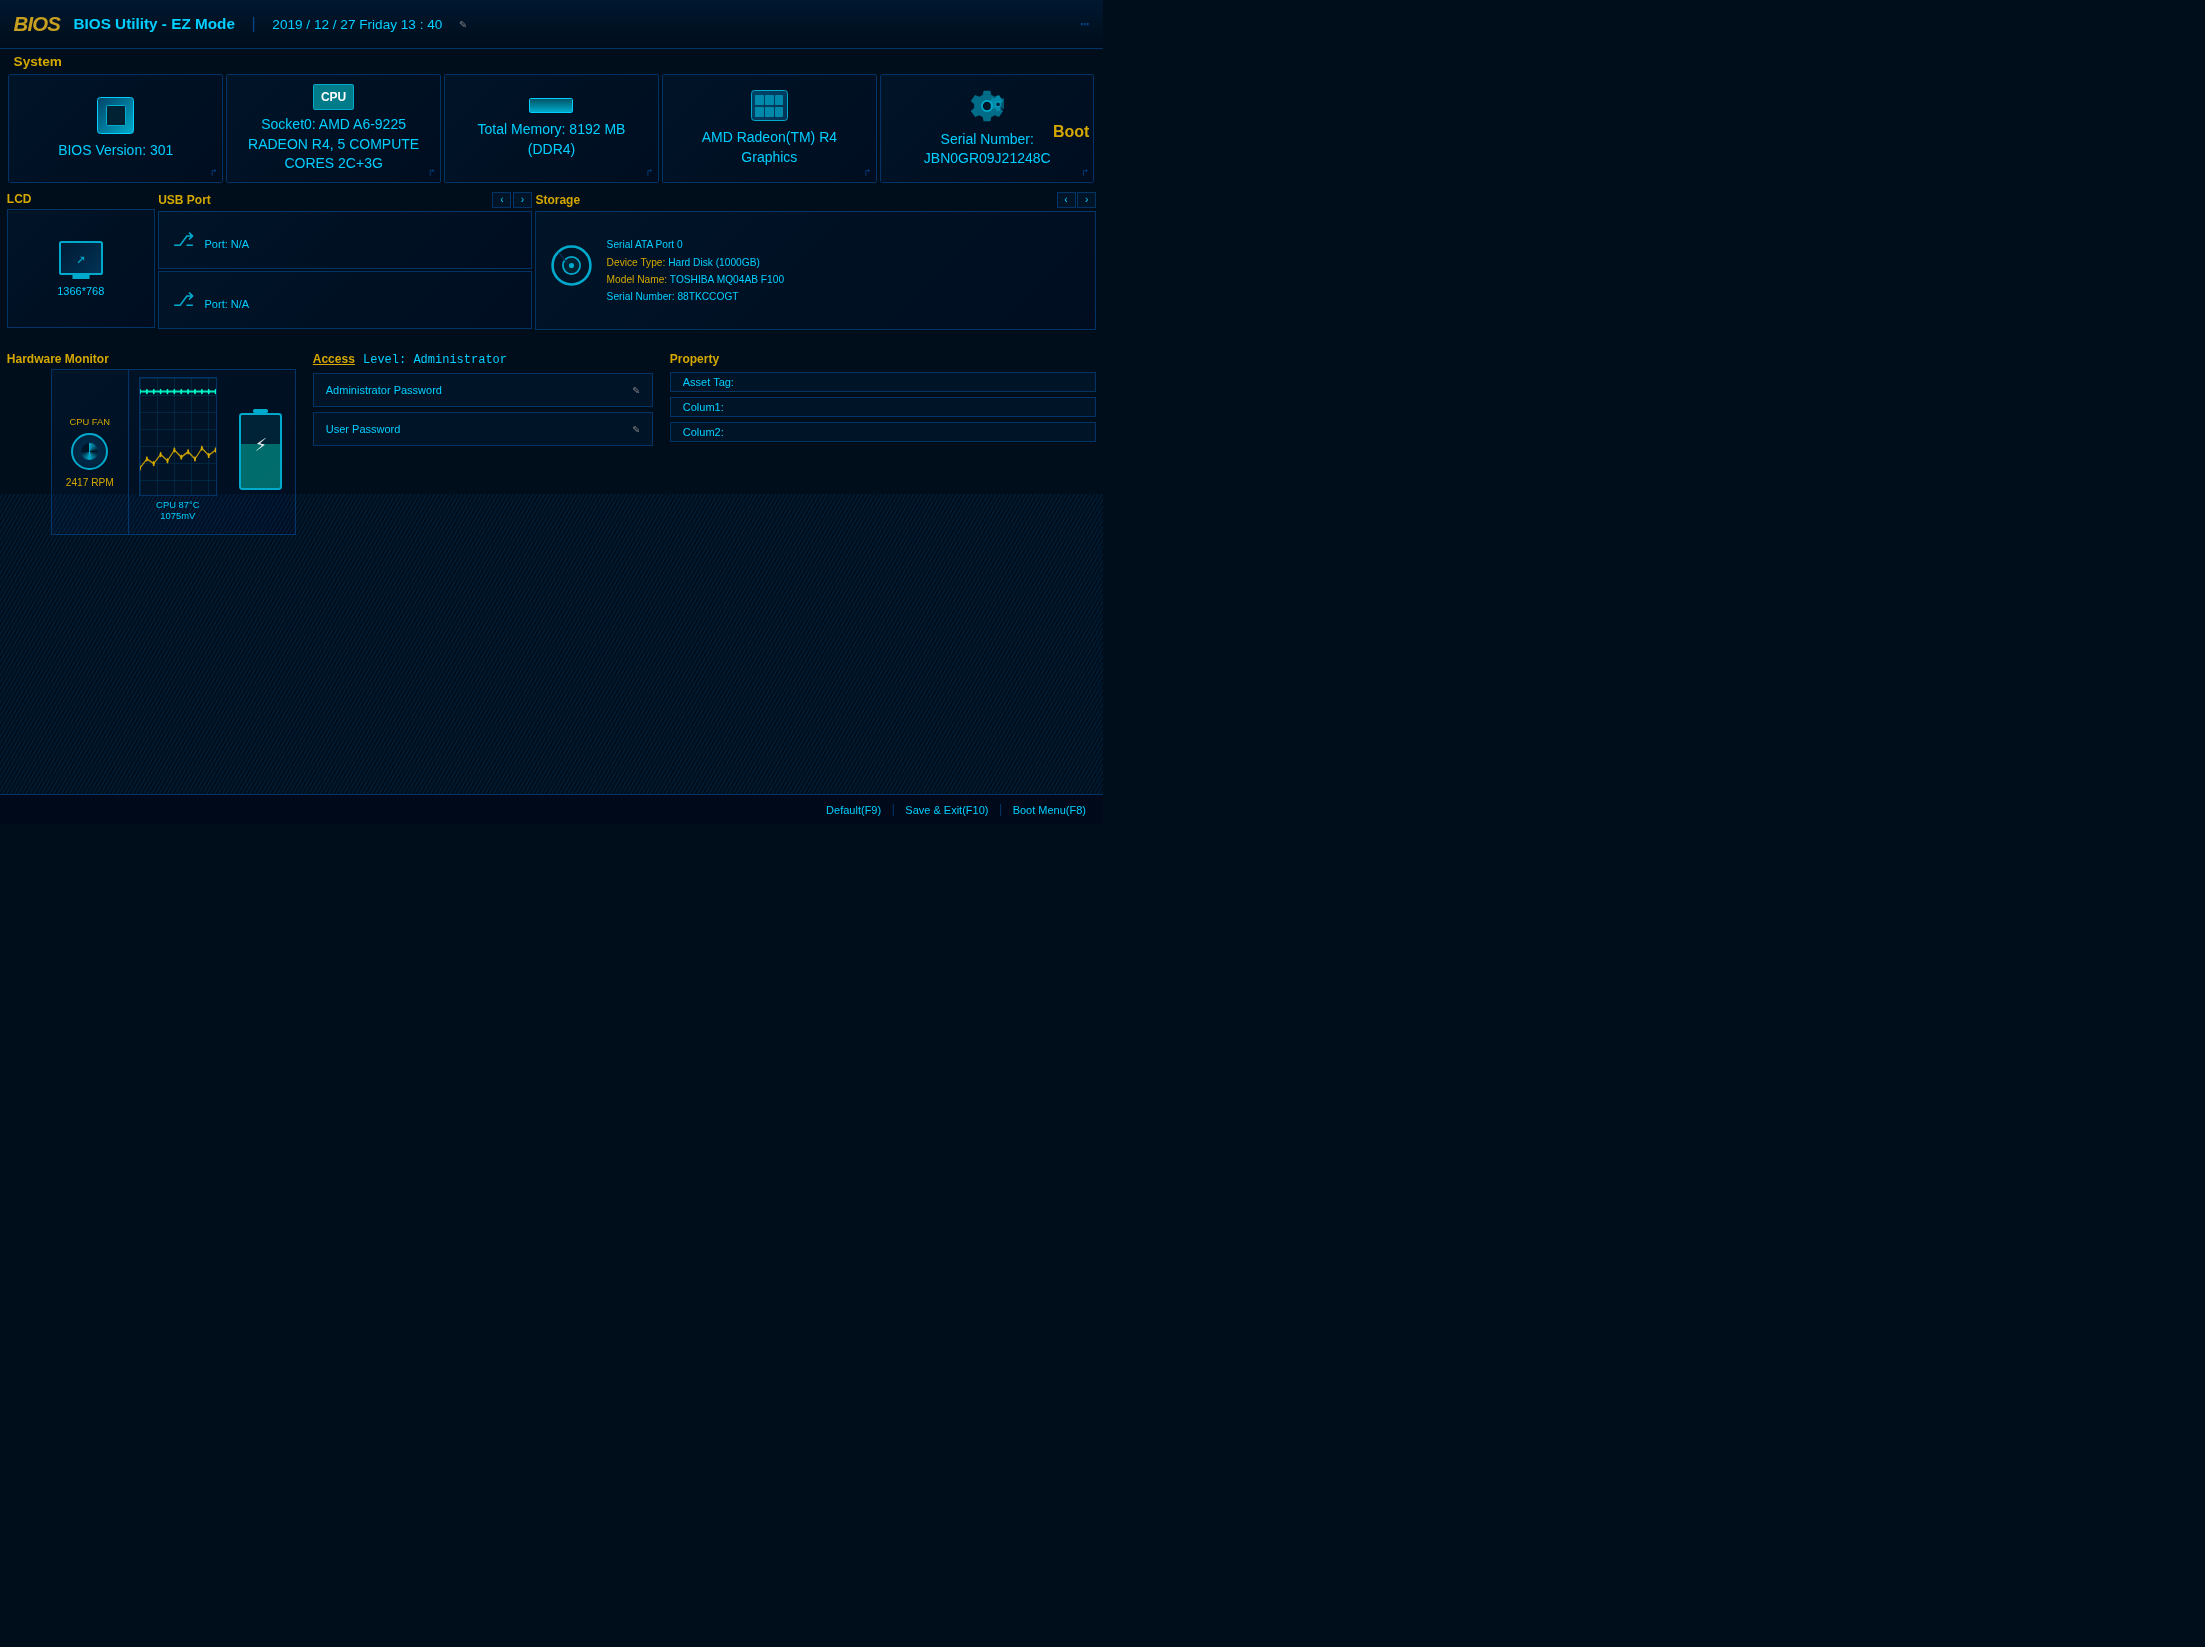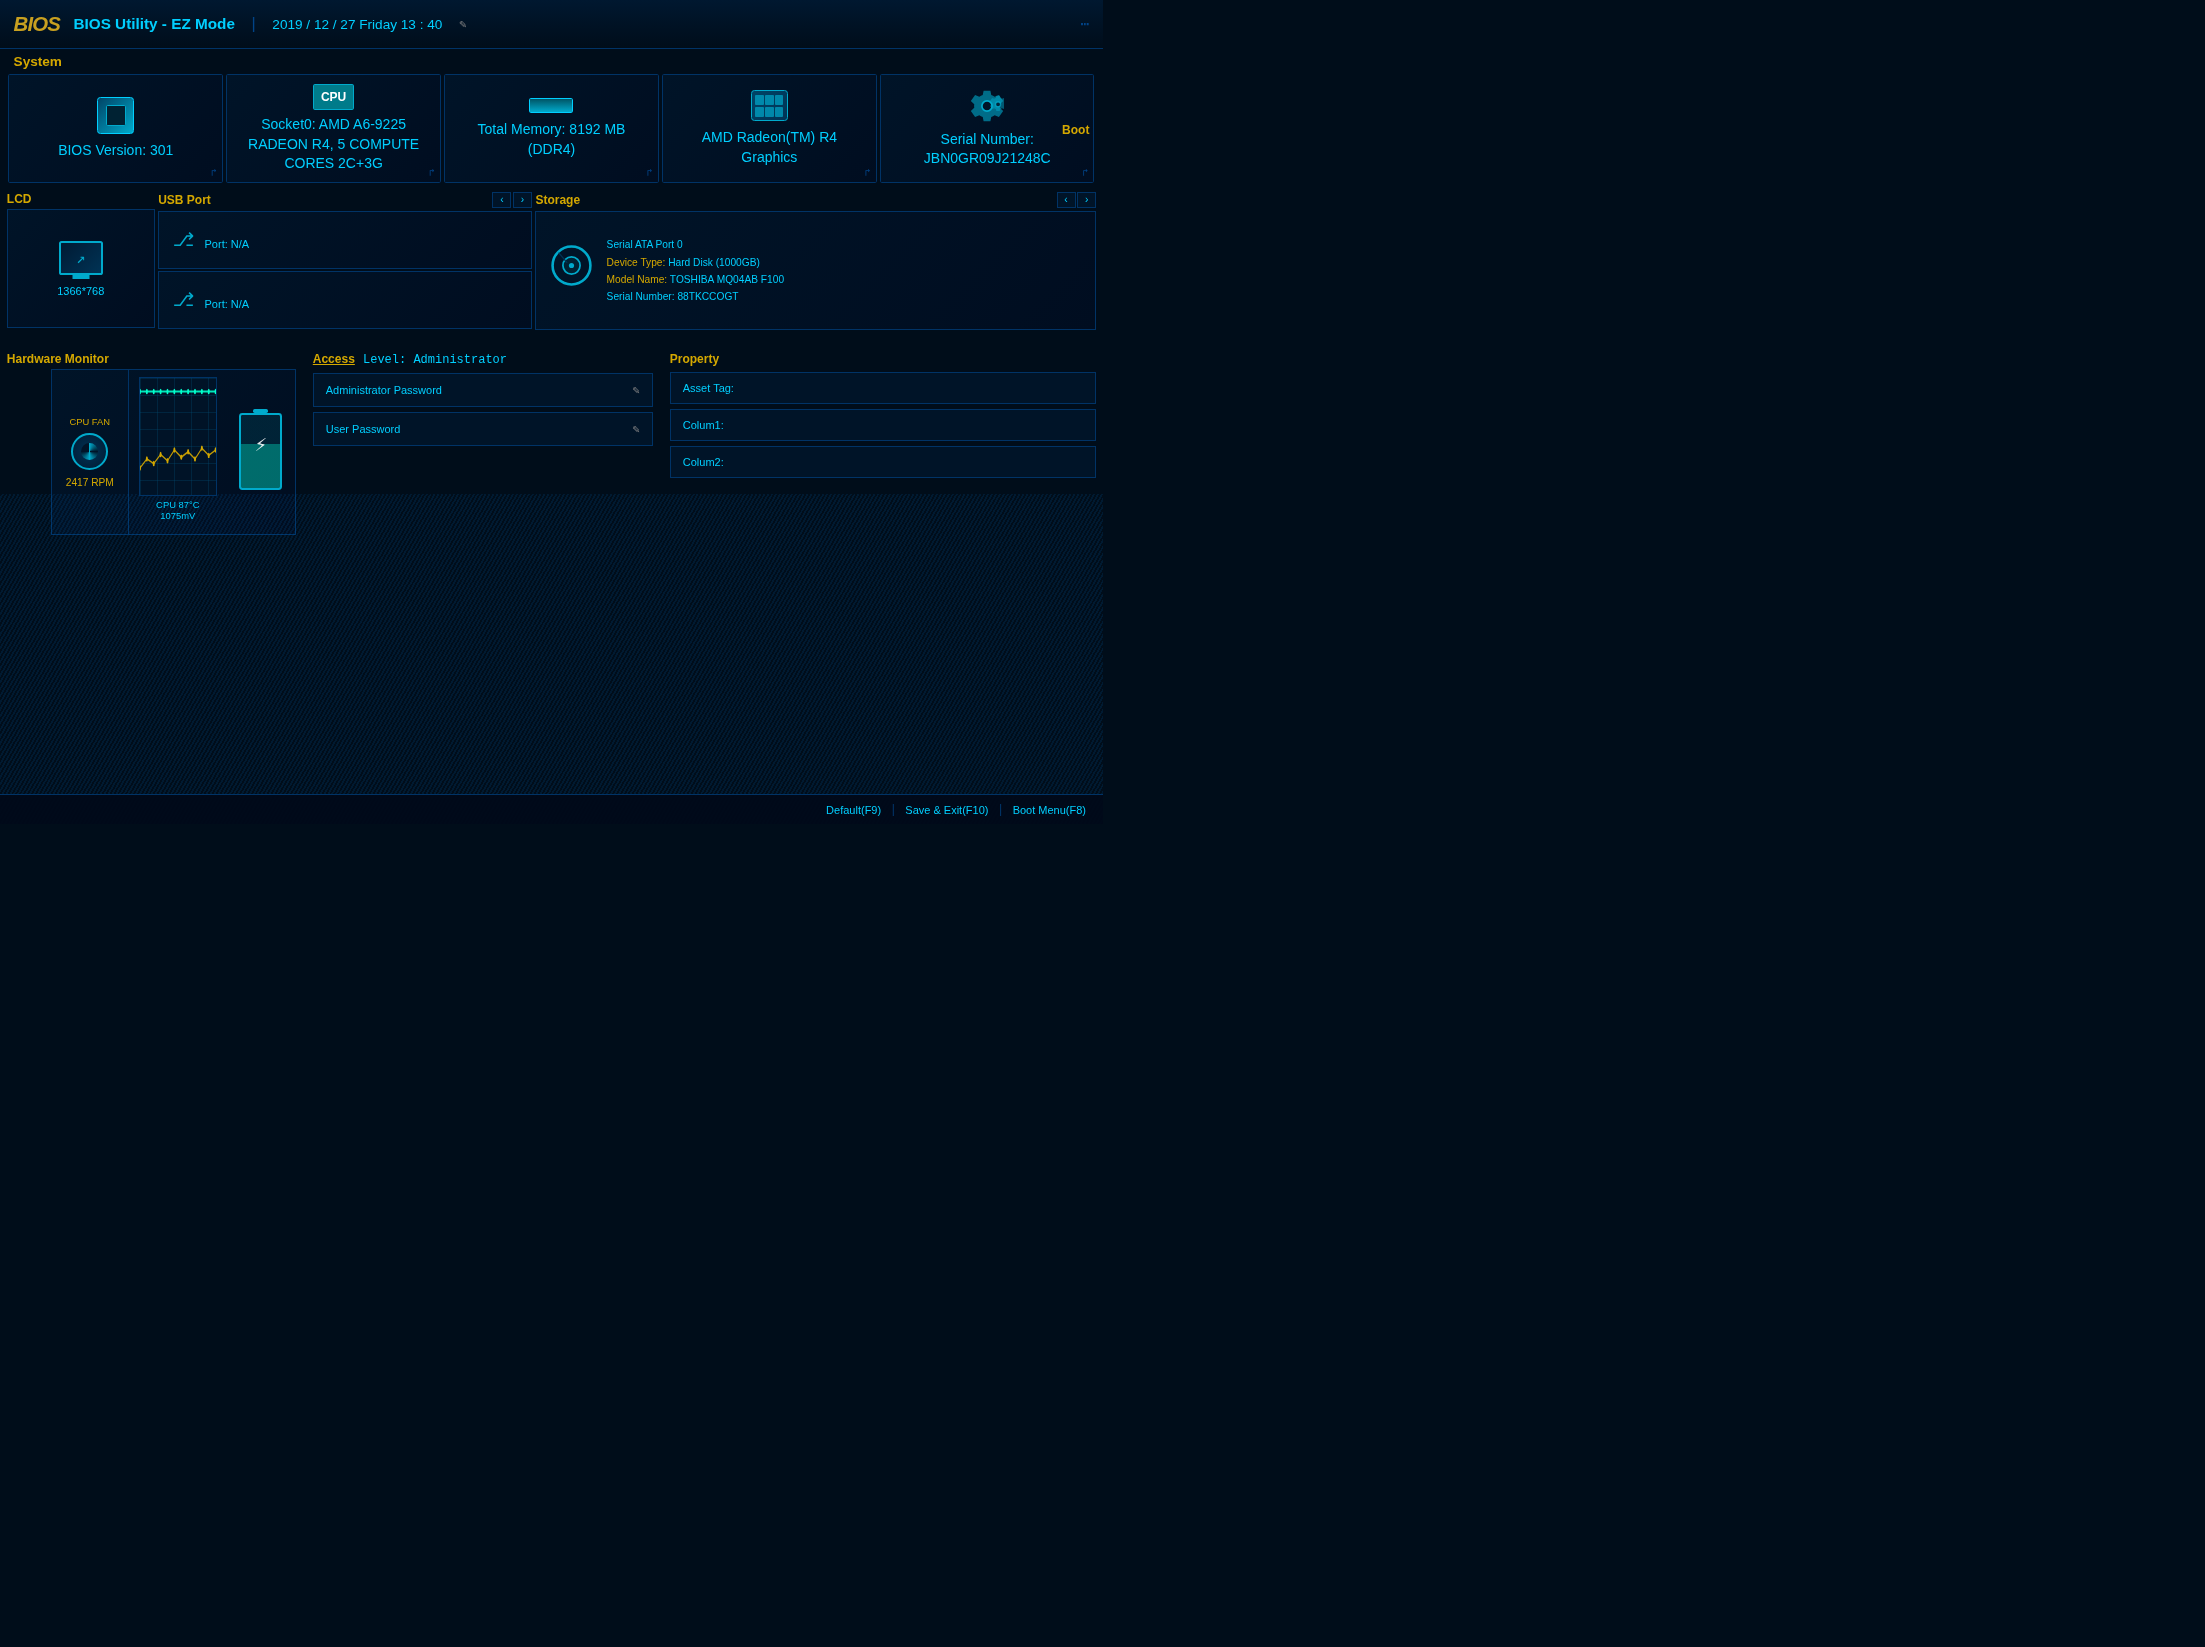--- a/index.html
+++ b/index.html
@@ -462,21 +462,21 @@
       color: #d4a800;
       font-size: 12px;
       font-weight: bold;
       font-family: Arial, sans-serif;
       margin-bottom: 6.8px;
     }
 
     .prop-field {
       background: #001428;
       border: 0.9px solid #003366;
-      padding: 9px 12px;
+      padding: 3px 12px;
       display: flex;
       align-items: center;
       justify-content: space-between;
       margin-bottom: 5.1px;
     }
 
     .prop-text {
       color: #00cfff;
       font-size: 11px;
       font-family: Arial, sans-serif;
@@ -567,21 +567,21 @@
     .gear-icon-svg {
       margin-bottom: 6.8px;
     }
 
     
     .boot-label {
       position: absolute;
       top: 123px;
       right: 13.6px;
       color: #d4a800;
-      font-size: 12px;
+      font-size: 16px;
       font-weight: bold;
       font-family: Arial, sans-serif;
     }
 
     
     .graph-svg {
       position: absolute;
       top: 0; left: 0;
       width: 100%;
       height: 100%;

